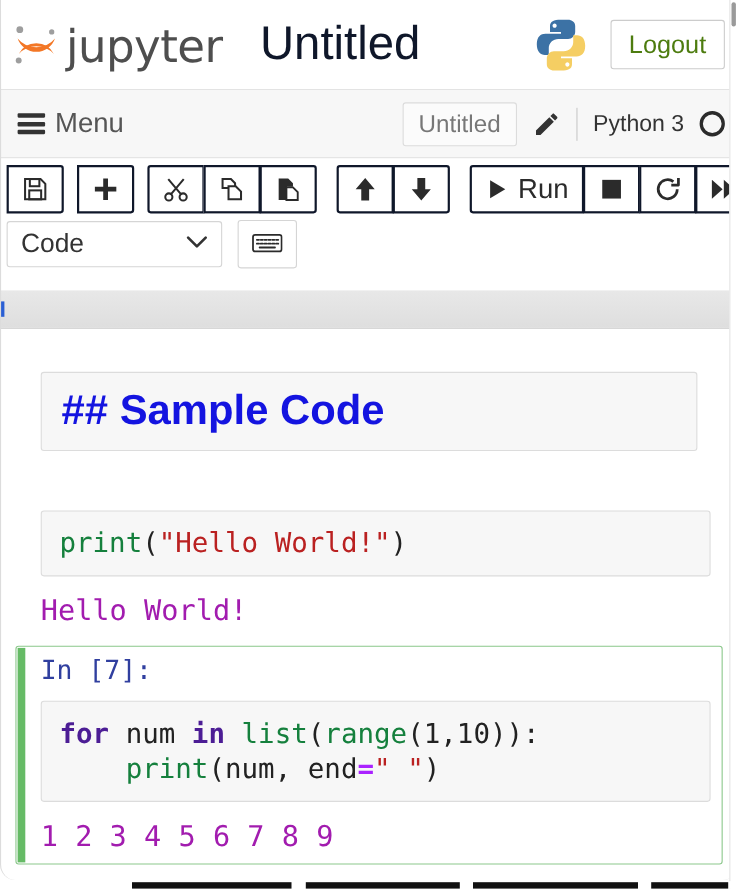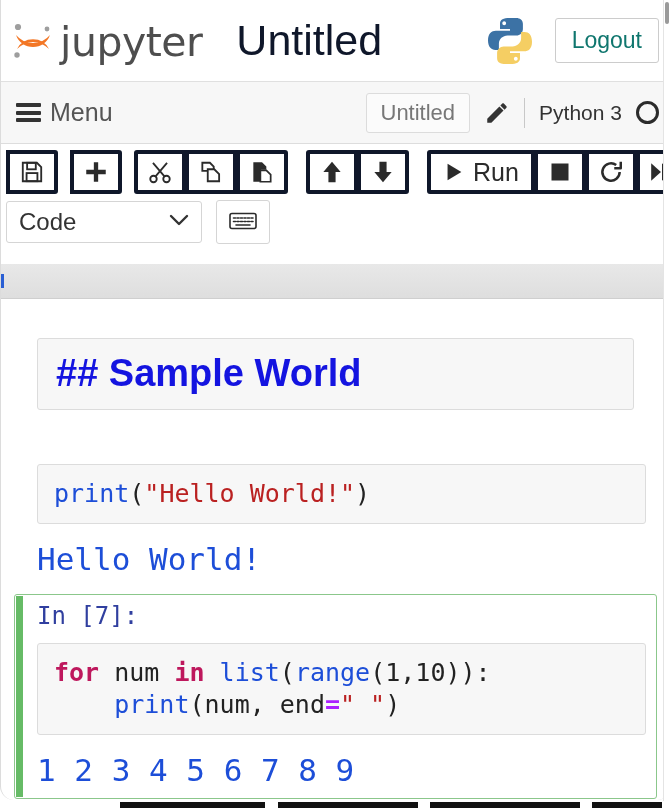--- a/index.html
+++ b/index.html
@@ -63,21 +63,21 @@
     margin-left: auto;
     display: flex;
     align-items: center;
     gap: 18px;
     padding-right: 12px;
   }
   .py-logo { width: 54px; height: 54px; flex: none; }
   .logout-btn {
     border: 1px solid #cccccc;
     background: #ffffff;
-    color: #0f766e;
+    color: #4d7c0f;
     font-size: 23px;
     padding: 9px 16px;
     border-radius: 3px;
     font-family: "Liberation Sans", sans-serif;
     line-height: 1.1;
   }
 
   
   .menubar {
     position: relative;
@@ -163,21 +163,21 @@
     margin-top: 6px;
     gap: 14px;
     padding-bottom: 20px;
   }
   .btn-group {
     display: flex;
   }
   .tb-btn {
     min-width: 52px;
     height: 44px;
-    border: 4px solid #0f172a;
+    border: 2px solid #0f172a;
     background: #ffffff;
     display: flex;
     align-items: center;
     justify-content: center;
     box-sizing: border-box;
     border-radius: 3px;
     padding: 0 8px;
     color: #2b2b2b;
   }
   .btn-group .tb-btn { border-radius: 0; margin-left: -1px; }
@@ -281,22 +281,22 @@
   .code {
     font-family: "DejaVu Sans Mono", monospace;
     font-size: 25px;
     line-height: 1.28;
     color: #222222;
     white-space: pre;
     margin: 0;
   }
   .out-text {
     font-family: "DejaVu Sans Mono", monospace;
-    font-size: 31px;
-    color: #1d4ed8;
+    font-size: 26px;
+    color: #a21caf;
     white-space: pre;
     margin: 16px 0 0 12px;
     line-height: 1.25;
   }
   .md-cell {
     border: 1px solid #dcdcdc;
     background: #f7f7f7;
     border-radius: 3px;
     padding: 14px 18px;
     margin: 0 12px 30px 12px;
@@ -305,22 +305,22 @@
   .md-h2 {
     margin: 0;
     font-family: "Liberation Sans", sans-serif;
     font-size: 38px;
     font-weight: bold;
     color: #1414e0;
     line-height: 1.1;
   }
 
   
-  .tok-kw { color: #be185d; font-weight: bold; }
-  .tok-fn { color: #1d4ed8; }
+  .tok-kw { color: #4c1d95; font-weight: bold; }
+  .tok-fn { color: #15803d; }
   .tok-str { color: #ba2121; }
   .tok-op { color: #aa22ff; font-weight: bold; }
   .tok-num { color: #222222; }
   .tok-punc { color: #222222; }
 
   
   .right-scroll {
     position: absolute;
     top: 0;
     right: 0;
@@ -543,21 +543,21 @@
   </div>
 
   <div class="gray-band">
     <span class="band-marker"></span>
   </div>
 
   <div class="notebook">
 
     <div class="cell">
       <div class="md-cell">
-        <div class="md-h2">## Sample World</div>
+        <div class="md-h2">## Sample Code</div>
       </div>
     </div>
 
     <div class="cell">
       <div class="input-box">
         <pre class="code"><span class="tok-fn">print</span><span class="tok-punc">(</span><span class="tok-str">"Hello World!"</span><span class="tok-punc">)</span></pre>
       </div>
       <pre class="out-text">Hello World!</pre>
     </div>
 

